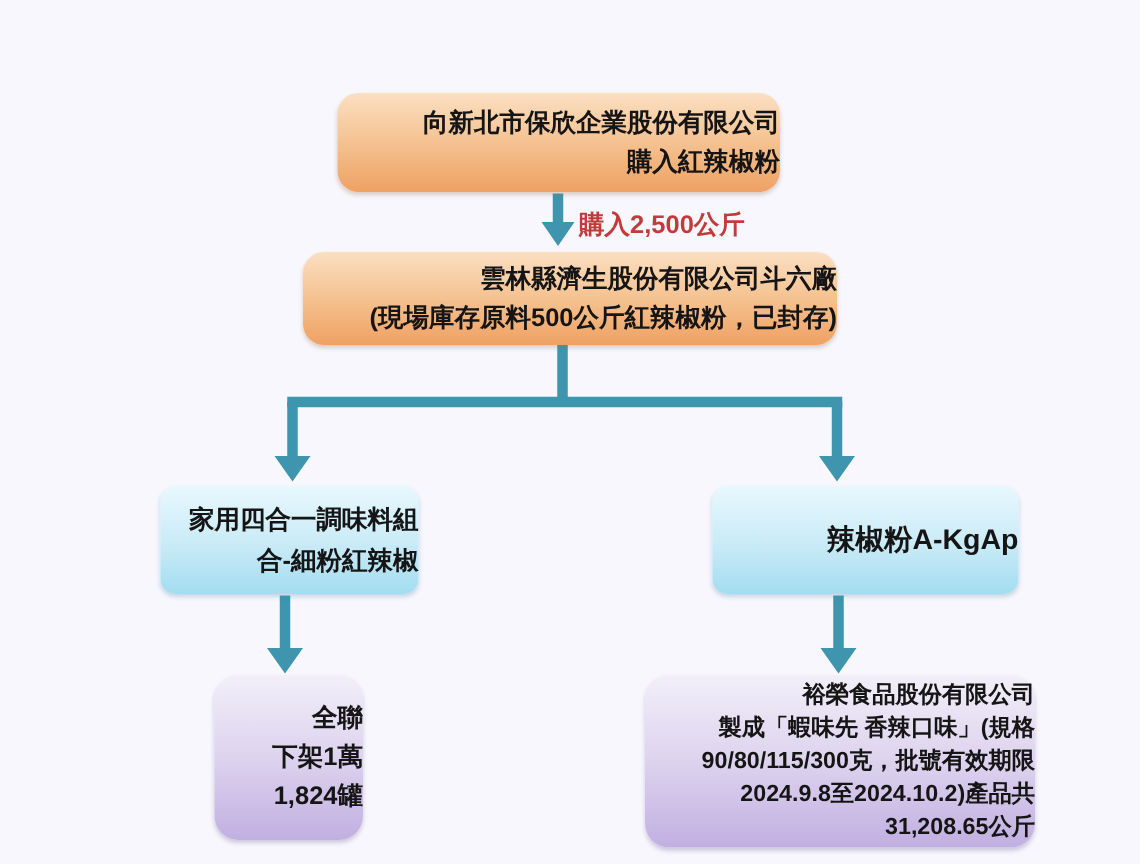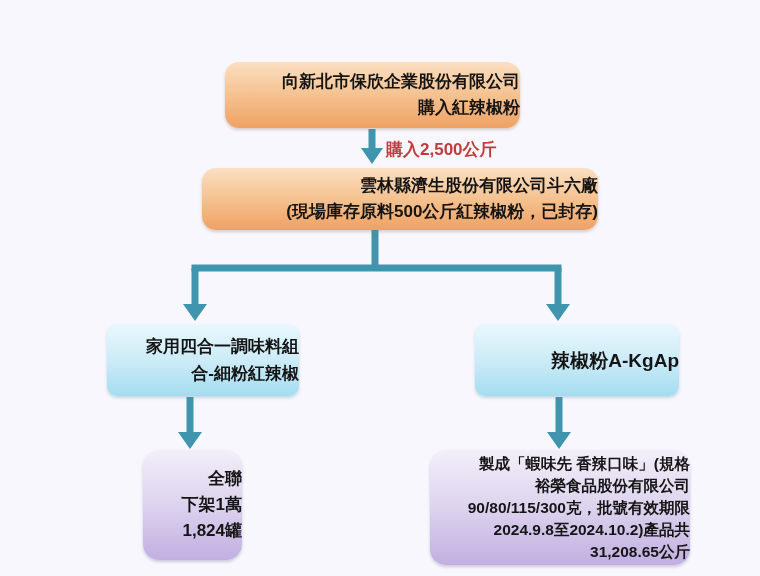--- a/index.html
+++ b/index.html
@@ -43,22 +43,22 @@
     background:linear-gradient(180deg,var(--blue-top,#E8F8FD) 0%,#CBEBf7 52%,var(--blue-bottom,#A3DDF0) 100%);
     border-radius:10px;
     box-shadow:0 2px 3px rgba(90,140,165,.30);
   }
   .purple{
     background:linear-gradient(180deg,var(--purple-top,#F2EFF9) 0%,#DDD3EE 50%,var(--purple-bottom,#C1AFE1) 100%);
     border-radius:16px;
     box-shadow:0 2px 3px rgba(110,95,150,.30);
   }
   .supplier{left:225px;top:62px;width:295px;height:66px;font-size:17px;line-height:26px;}
-  .factory{left:202px;top:168px;width:356px;height:62px;font-size:17px;line-height:26px;padding-left:40px;}
-  .product-left{left:107px;top:324px;width:192px;height:72px;font-size:17px;line-height:27px;}
+  .factory{left:202px;top:168px;width:356px;height:62px;font-size:17px;line-height:26px;}
+  .product-left{left:107px;top:324px;width:172px;height:72px;font-size:17px;line-height:27px;}
   .product-right{left:475px;top:324px;width:204px;height:72px;font-size:19px;line-height:27px;}
   .retail{left:143px;top:450px;width:99px;height:110px;font-size:17px;line-height:26px;}
   .manufacturer{left:430px;top:450px;width:260px;height:115px;font-size:15.5px;line-height:22px;}
   .label-red{
     position:absolute;left:386px;top:138px;z-index:2;
     font-size:17px;font-weight:bold;
     color:var(--label-red,#C13B3B);
     white-space:nowrap;
   }
 </style>
@@ -116,20 +116,20 @@
     <div>辣椒粉A-KgAp</div>
   </div>
 
   <div class="box purple retail">
     <div>全聯</div>
     <div>下架1萬</div>
     <div>1,824罐</div>
   </div>
 
   <div class="box purple manufacturer">
+    <div>裕榮食品股份有限公司</div>
     <div>製成「蝦味先 香辣口味」(規格</div>
-    <div>裕榮食品股份有限公司</div>
     <div>90/80/115/300克，批號有效期限</div>
     <div>2024.9.8至2024.10.2)產品共</div>
     <div>31,208.65公斤</div>
   </div>
 
 </div>
 
 </body></html>

